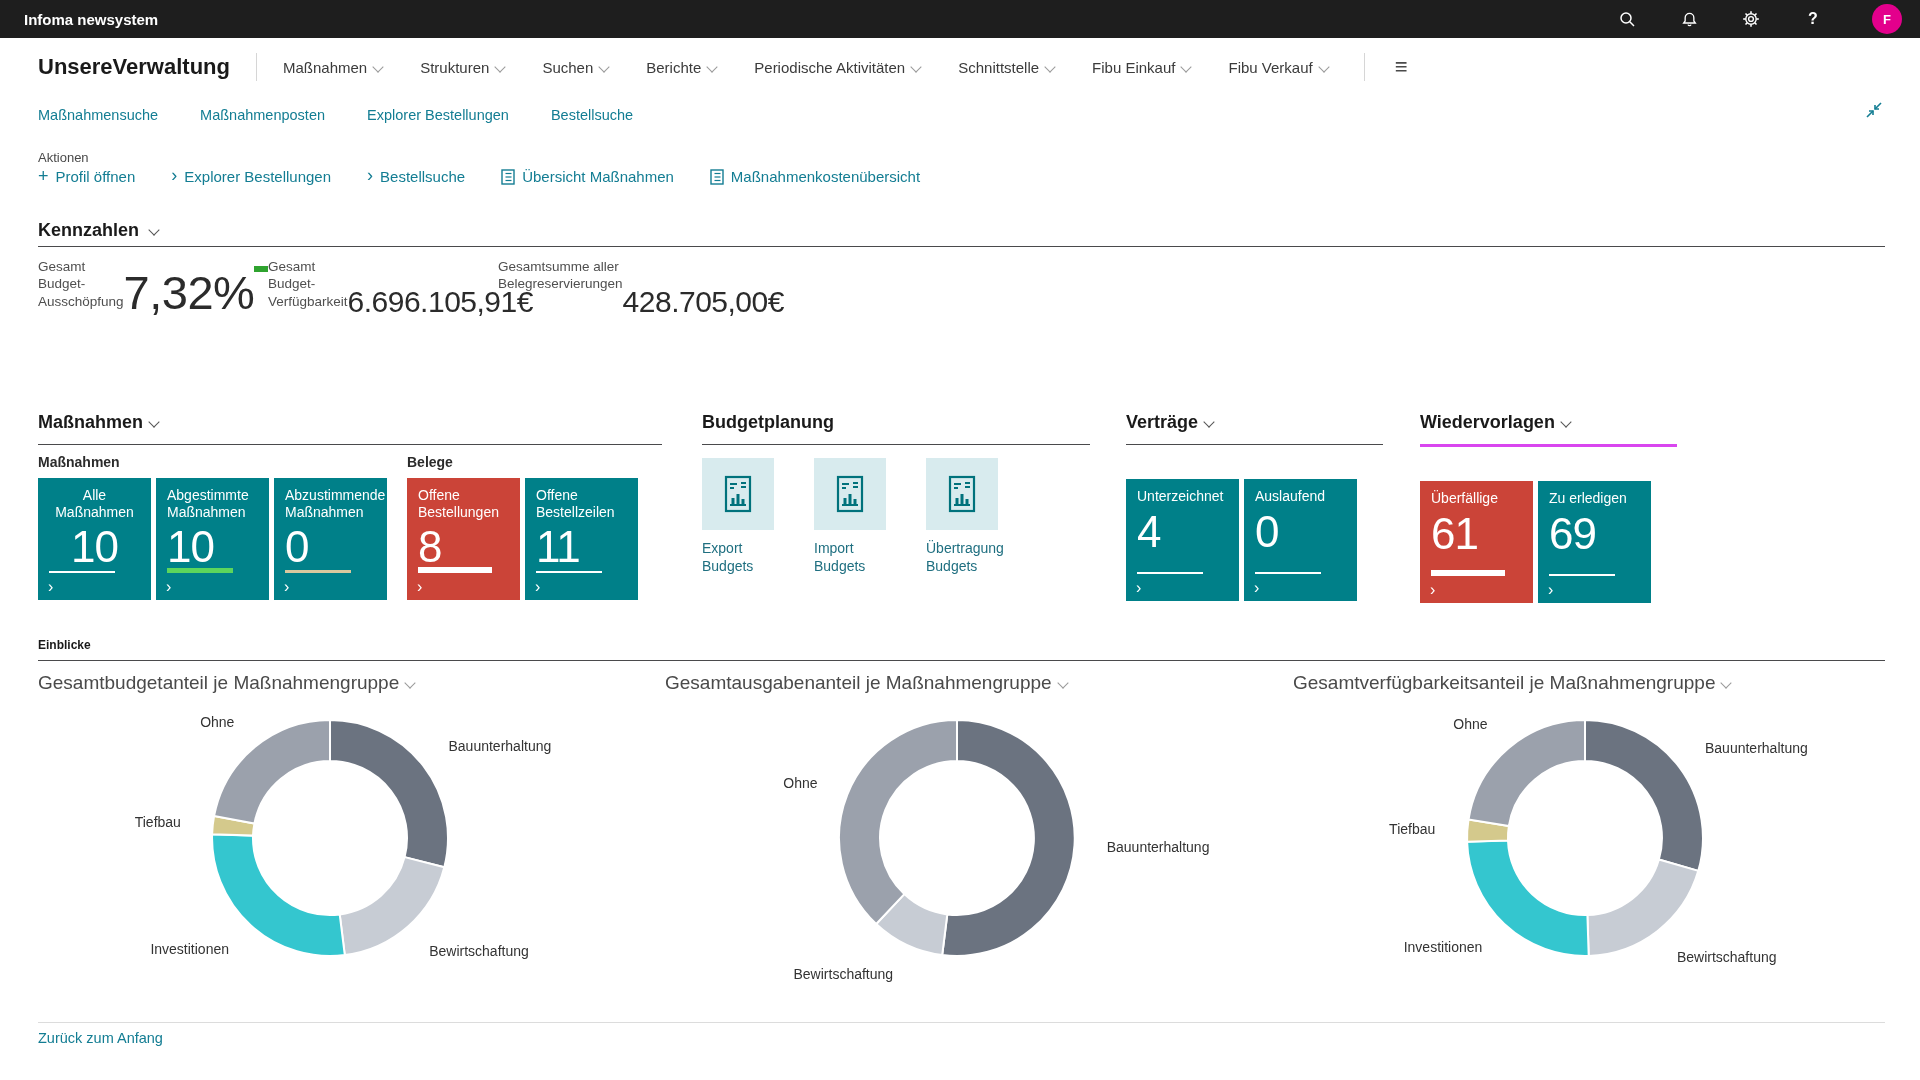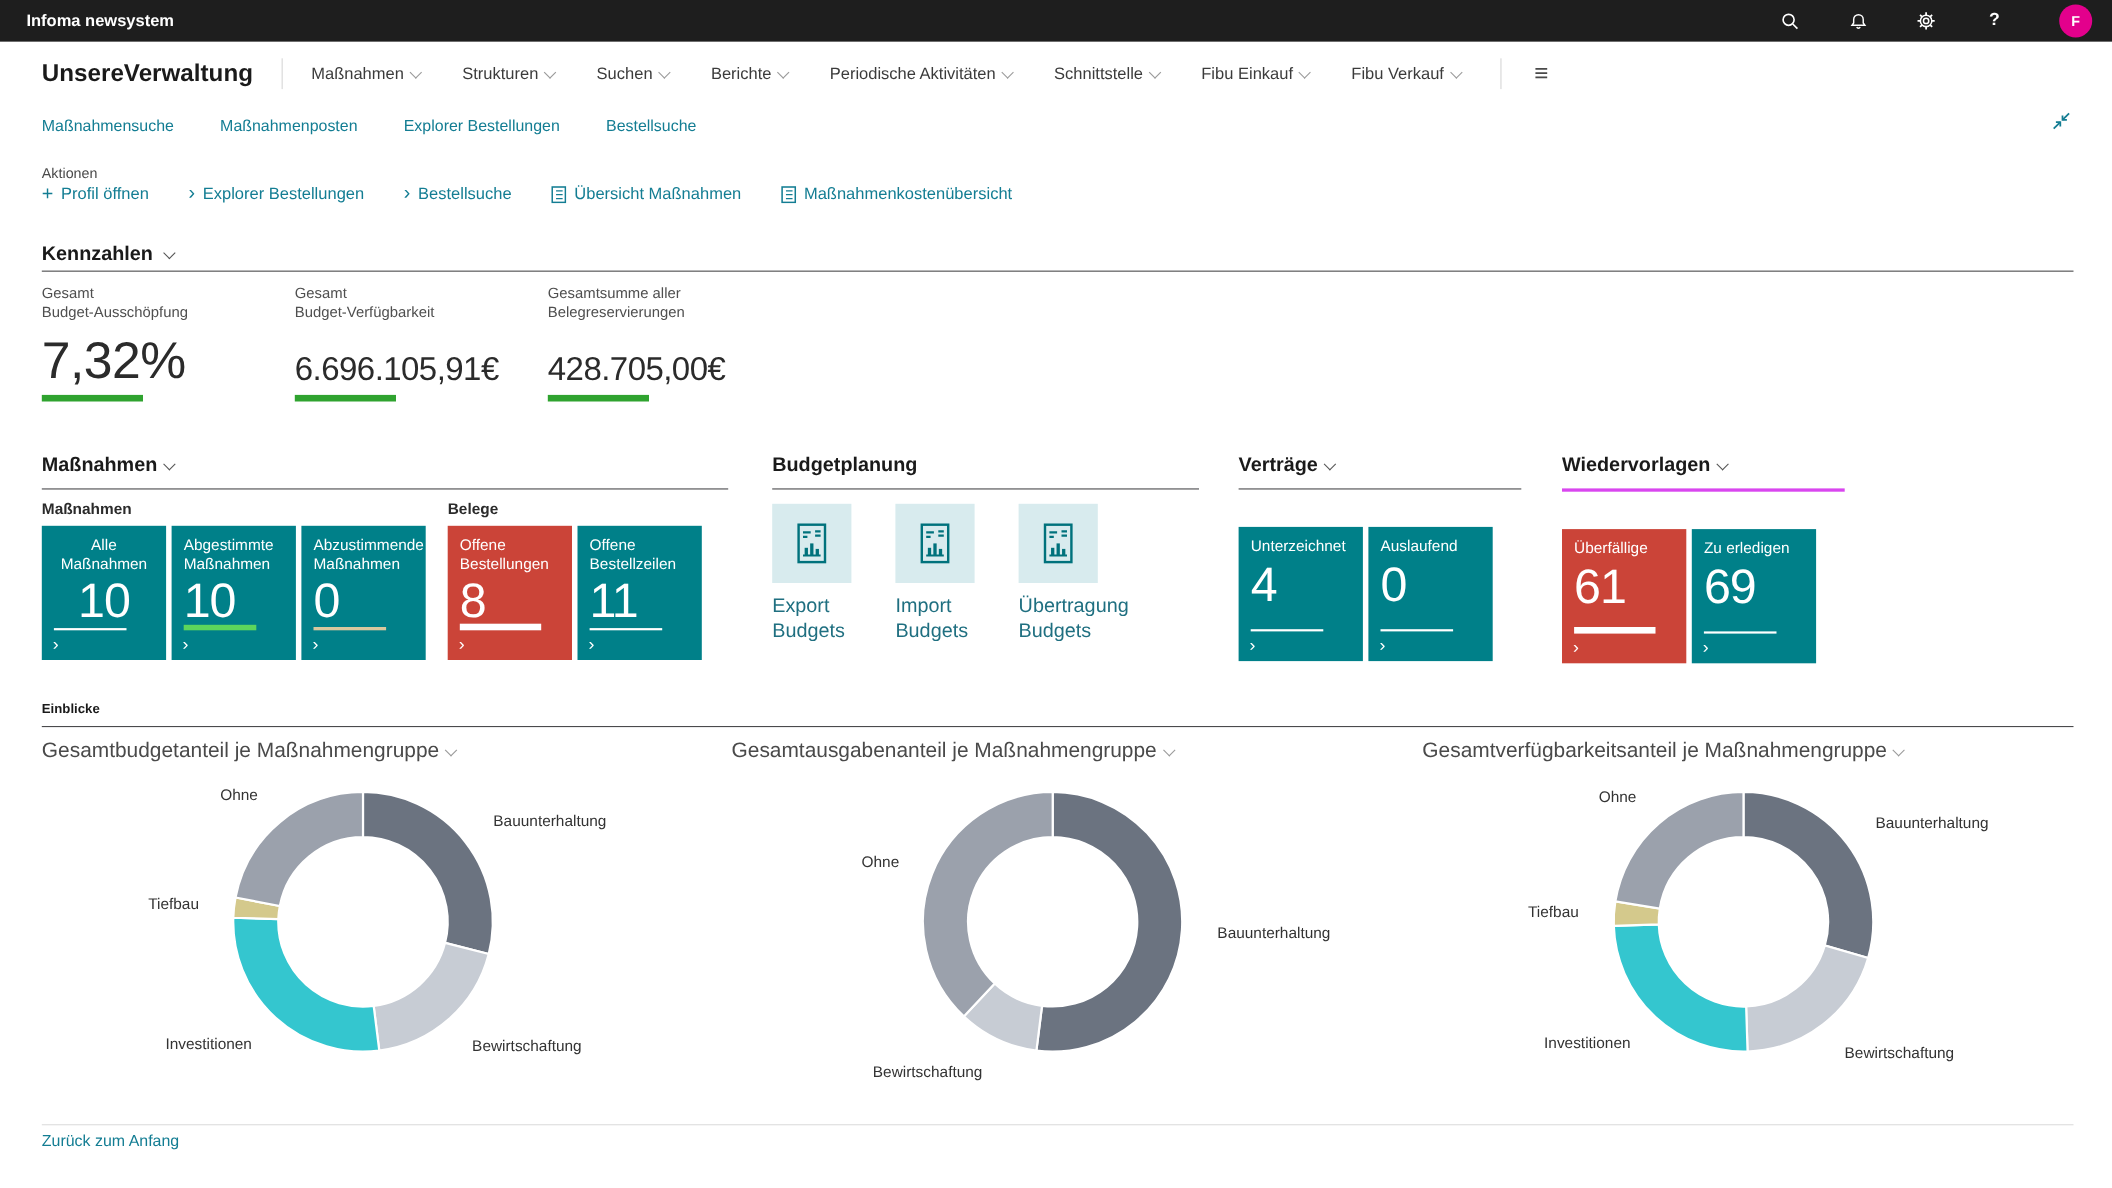--- a/index.html
+++ b/index.html
@@ -32,40 +32,40 @@
   .action-links{position:absolute;left:38px;top:168px;display:flex;align-items:center;gap:36px;}
   .action-item{display:flex;align-items:center;gap:7px;color:#137d93;font-size:15px;cursor:pointer;white-space:nowrap;}
   .plus-glyph{font-size:18px;line-height:1;margin-top:-2px;}
   .chevr-glyph{font-size:18px;line-height:1;margin-top:-3px;}
   
   .sec-header{font-size:18px;font-weight:700;color:#1a1a1a;white-space:nowrap;cursor:pointer;}
   .hr-dark{border:none;border-top:1px solid #4a4a4c;margin:0;}
   .hr-light{border:none;border-top:1px solid #dcdcdc;margin:0;}
   
   .kpi-row{position:absolute;left:38px;top:258px;display:flex;}
-  .kpi{width:230px;display:flex;flex-direction:column;}
+  .kpi{width:230px;display:flex;flex-direction:row;}
   .kpi-label{font-size:13.5px;color:#4f4f4f;line-height:1.28;white-space:pre-line;}
   .kpi-valwrap{height:58px;display:flex;align-items:flex-end;}
   .kpi-value{color:#2b2b2b;font-weight:300;line-height:.95;letter-spacing:-.5px;}
   .kpi-value.big{font-size:47px;}
   .kpi-value.med{font-size:30px;}
   .kpi-bar{width:92px;height:6px;margin-top:8px;}
   
   .group-label{font-size:14px;font-weight:700;color:#2b2b2b;margin:9px 0 8px 0;}
   .tile-row{display:flex;gap:5px;}
   .tile{position:relative;width:113px;height:122px;box-sizing:border-box;padding:9px 11px;color:#fff;cursor:pointer;}
   .tile-title{font-size:14px;line-height:1.18;}
   .tile-value{font-size:44px;font-weight:300;line-height:1;margin-top:5px;letter-spacing:-1px;}
   .tile-underline{position:absolute;left:11px;bottom:27px;width:66px;}
   .tile-chevron{position:absolute;left:10px;bottom:5px;font-size:16px;line-height:1;}
   
   .shortcut-row{display:flex;gap:20px;margin-top:13px;}
   .shortcut{width:92px;cursor:pointer;}
   .shortcut-iconbox{width:72px;height:72px;background:#d8ebee;display:flex;align-items:center;justify-content:center;}
-  .shortcut-label{font-size:18px;color:#1f6f80;line-height:1.3;margin-top:9px;}
+  .shortcut-label{font-size:14px;color:#1f6f80;line-height:1.3;margin-top:9px;}
   
   .chart-title{font-size:19px;color:#4a4a4a;white-space:nowrap;cursor:pointer;}
   .donut-label{font-size:14px;fill:#333;}
   
   .back-link{position:absolute;left:38px;top:1030px;font-size:14.5px;color:#137d93;cursor:pointer;}
 </style>
 </head>
 <body>
 
 <div class="topbar">

